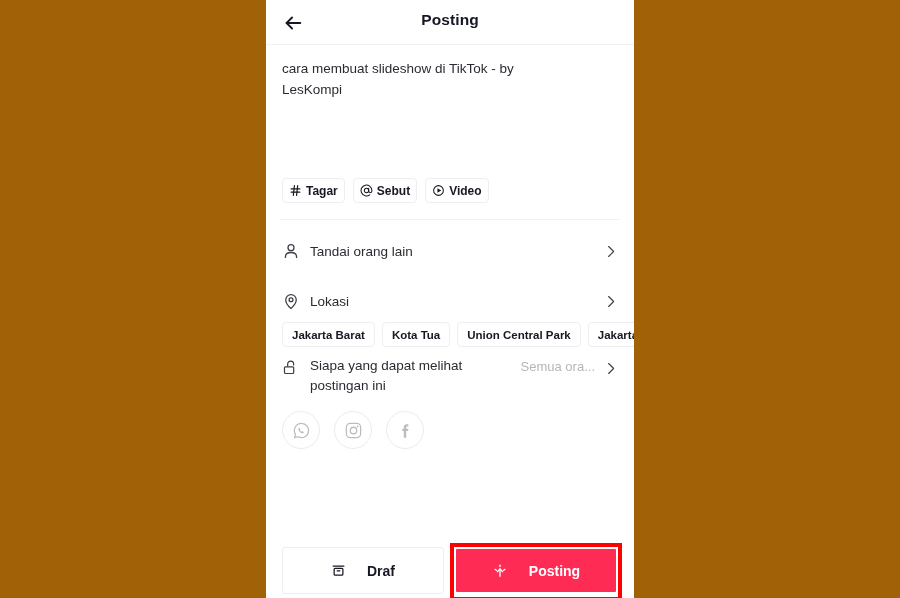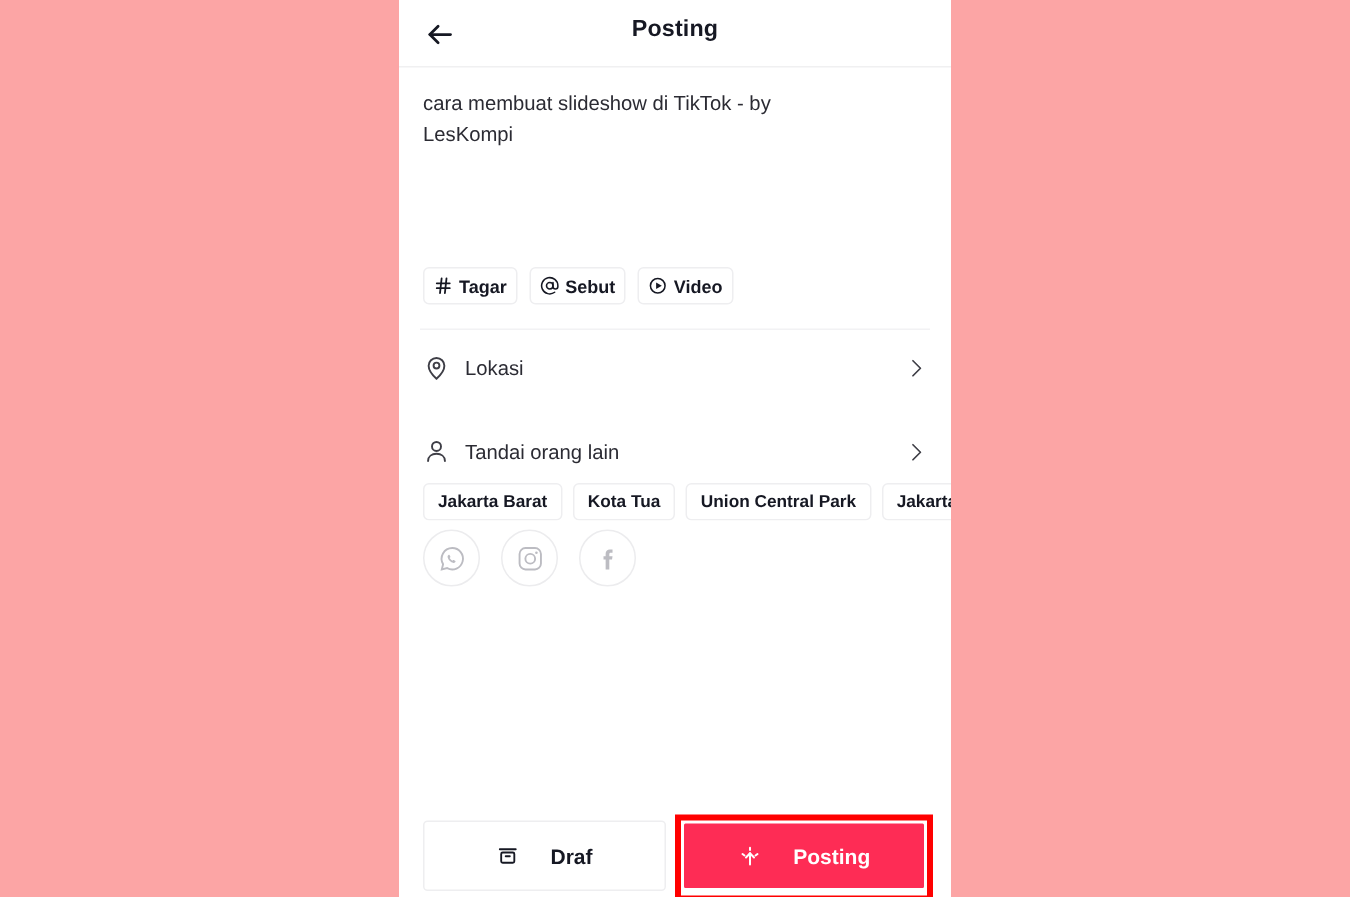--- a/index.html
+++ b/index.html
@@ -5,21 +5,21 @@
   * { box-sizing: border-box; margin: 0; padding: 0; }
   html, body {
     width: 900px; height: 598px;
     background: #ffffff;
     font-family: "Liberation Sans", sans-serif;
     overflow: hidden;
   }
   .screen {
     position: relative;
     width: 900px; height: 598px;
-    background: #fca5a5;
+    background: #a16207;
   }
   
   .phone {
     position: absolute;
     left: 266px; top: 0;
     width: 368px; height: 598px;
     background: #fff;
     overflow: hidden;
   }
 
@@ -302,58 +302,73 @@
         <svg width="13" height="13" viewBox="0 0 24 24" fill="none" stroke="#161823" stroke-width="1.9">
           <circle cx="12" cy="12" r="9"></circle>
           <polygon points="10,8 17,12 10,16" fill="#161823" stroke="none"></polygon>
         </svg>
         <span>Video</span>
       </div>
     </div>
 
     <div class="divider"></div>
 
+    <div class="opt-row" style="margin-top:6px">
+      <div class="opt-icon">
+        <svg width="18" height="18" viewBox="0 0 24 24" fill="none" stroke="#3e3e46" stroke-width="1.7" stroke-linecap="round">
+          <circle cx="12" cy="7.5" r="4"></circle>
+          <path d="M4.5 20.5c0-4.2 3.4-6.5 7.5-6.5s7.5 2.3 7.5 6.5"></path>
+        </svg>
+      </div>
+      <div class="opt-label">Tandai orang lain</div>
+      <div class="chev">
+        <svg width="15" height="15" viewBox="0 0 24 24" fill="none" stroke="#3e3e46" stroke-width="1.8" stroke-linecap="round" stroke-linejoin="round">
+          <polyline points="9,4 17,12 9,20"></polyline>
+        </svg>
+      </div>
+    </div>
+
     <div class="opt-row">
       <div class="opt-icon">
         <svg width="18" height="18" viewBox="0 0 24 24" fill="none" stroke="#3e3e46" stroke-width="1.7">
           <path d="M12 22s7-6.2 7-11.5A7 7 0 1 0 5 10.5C5 15.8 12 22 12 22z"></path>
           <circle cx="12" cy="10.3" r="2.6"></circle>
         </svg>
       </div>
       <div class="opt-label">Lokasi</div>
       <div class="chev">
         <svg width="15" height="15" viewBox="0 0 24 24" fill="none" stroke="#3e3e46" stroke-width="1.8" stroke-linecap="round" stroke-linejoin="round">
           <polyline points="9,4 17,12 9,20"></polyline>
         </svg>
       </div>
     </div>
 
-    <div class="opt-row" style="margin-top:6px">
-      <div class="opt-icon">
-        <svg width="18" height="18" viewBox="0 0 24 24" fill="none" stroke="#3e3e46" stroke-width="1.7" stroke-linecap="round">
-          <circle cx="12" cy="7.5" r="4"></circle>
-          <path d="M4.5 20.5c0-4.2 3.4-6.5 7.5-6.5s7.5 2.3 7.5 6.5"></path>
-        </svg>
-      </div>
-      <div class="opt-label">Tandai orang lain</div>
-      <div class="chev">
-        <svg width="15" height="15" viewBox="0 0 24 24" fill="none" stroke="#3e3e46" stroke-width="1.8" stroke-linecap="round" stroke-linejoin="round">
-          <polyline points="9,4 17,12 9,20"></polyline>
-        </svg>
-      </div>
-    </div>
-
     <div class="loc-chips">
       <div class="loc-chip">Jakarta Barat</div>
       <div class="loc-chip">Kota Tua</div>
       <div class="loc-chip">Union Central Park</div>
       <div class="loc-chip">Jakarta Aquarium</div>
     </div>
 
 
+    <div class="privacy-row">
+      <div class="privacy-icon">
+        <svg width="17" height="17" viewBox="0 0 24 24" fill="none" stroke="#3e3e46" stroke-width="1.7">
+          <rect x="3.5" y="11" width="13" height="9.5" rx="1.4"></rect>
+          <path d="M8 11V7.2A4.2 4.2 0 0 1 16.4 7V9"></path>
+        </svg>
+      </div>
+      <div class="privacy-label">Siapa yang dapat melihat postingan ini</div>
+      <div class="privacy-value">Semua ora...</div>
+      <div class="privacy-chev">
+        <svg width="15" height="15" viewBox="0 0 24 24" fill="none" stroke="#3e3e46" stroke-width="1.8" stroke-linecap="round" stroke-linejoin="round">
+          <polyline points="9,4 17,12 9,20"></polyline>
+        </svg>
+      </div>
+    </div>
 
     <div class="social-row">
       <div class="social">
         <svg width="19" height="19" viewBox="0 0 24 24" fill="none" stroke="#bcbcc2" stroke-width="1.6">
           <path d="M12 3a9 9 0 0 0-7.7 13.6L3.2 21l4.5-1.1A9 9 0 1 0 12 3z"></path>
           <path d="M9 8.6c.3-.1.6 0 .8.4l.6 1.2c.1.3 0 .5-.2.7l-.4.4c.5 1 1.3 1.8 2.3 2.3l.4-.4c.2-.2.4-.3.7-.2l1.2.6c.4.2.5.5.4.8-.2.8-1 1.2-1.8 1.1-2.2-.3-4.6-2.7-4.9-4.9-.1-.8.2-1.7 1-2z" fill="#bcbcc2" stroke="none"></path>
         </svg>
       </div>
       <div class="social">
         <svg width="19" height="19" viewBox="0 0 24 24" fill="none" stroke="#bcbcc2" stroke-width="1.6">

